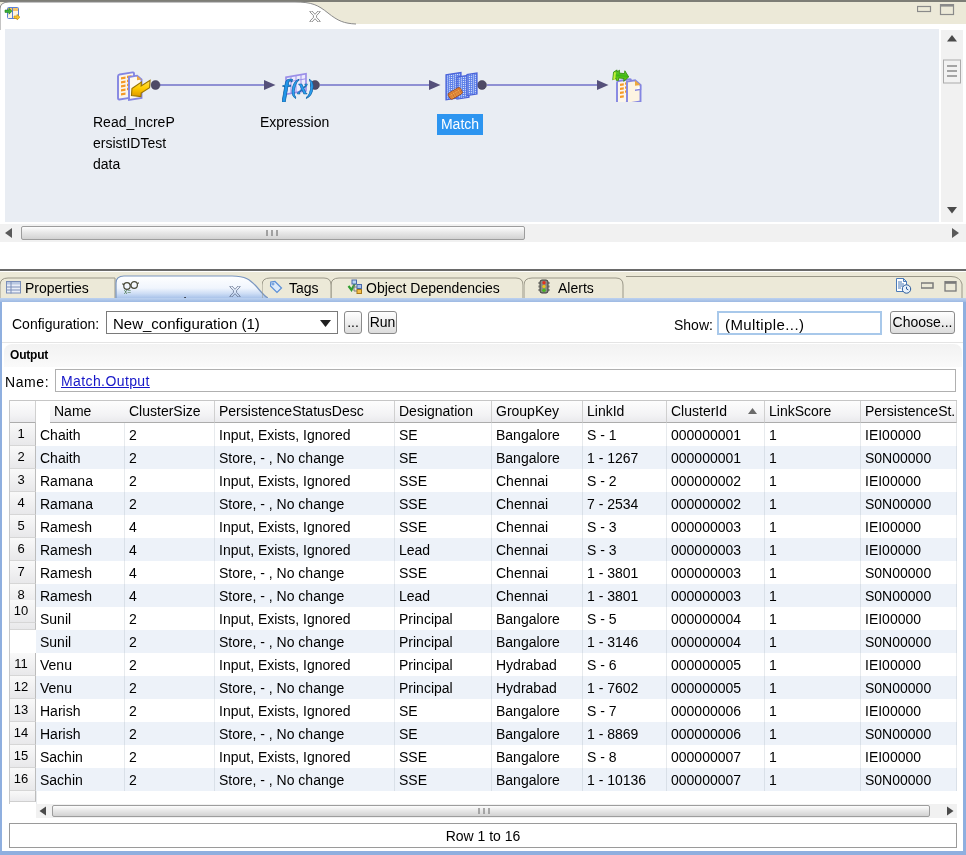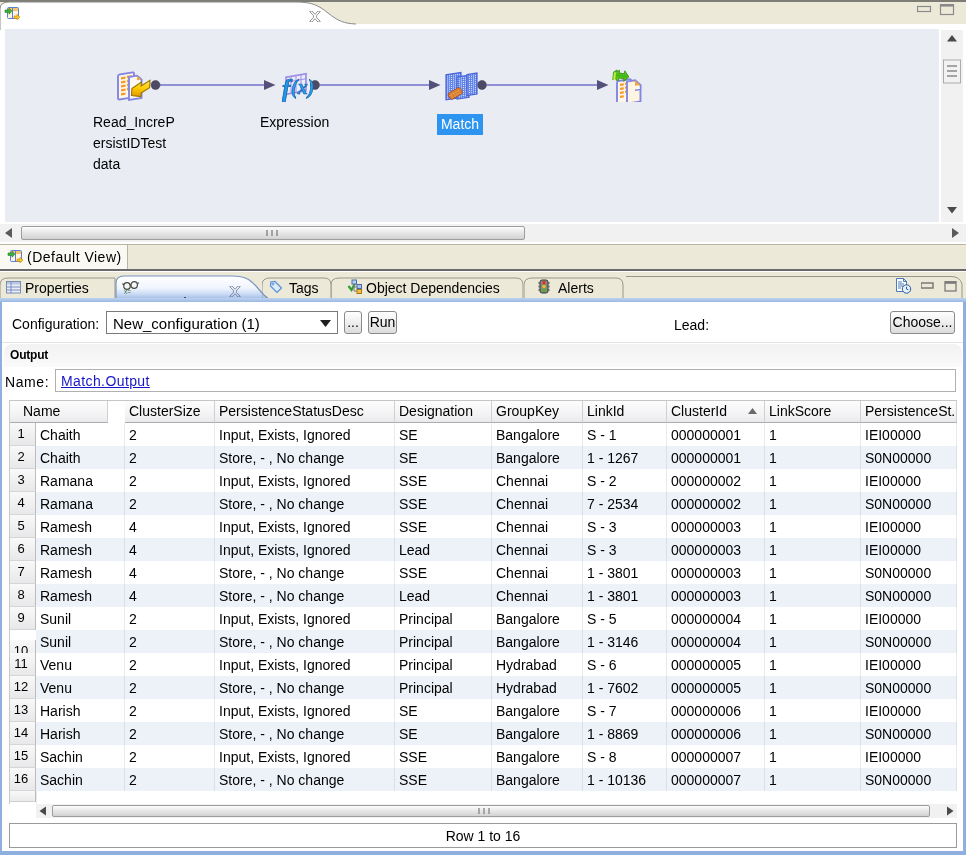--- a/index.html
+++ b/index.html
@@ -188,31 +188,20 @@
 <svg class="abs" style="left:0;top:224px" width="966" height="18">
   <path d="M12 4 L12 14 L5 9 Z" fill="#5a5a5a"></path>
   <path d="M952 4 L952 14 L959 9 Z" fill="#5a5a5a"></path>
   <g stroke="#8a8a8a" stroke-width="1.5">
     <line x1="267" y1="6" x2="267" y2="12"></line>
         <line x1="272" y1="6" x2="272" y2="12"></line>
         <line x1="277" y1="6" x2="277" y2="12"></line>
   </g>
 </svg>
 
-<div id="dvbar">
-  <div id="dvtab"></div>
-  <div class="abs" style="left:7px;top:3px"><svg width="17" height="17" viewBox="0 0 17 17">
-<rect x="3.5" y="2.5" width="11" height="11" rx="1" fill="#fdf3df" stroke="#5a7fd6"></rect>
-<rect x="4" y="3" width="10" height="3" fill="#f5c469"></rect>
-<line x1="8.5" y1="3" x2="8.5" y2="13" stroke="#5a7fd6" stroke-width="1"></line>
-<path d="M1 5 L5 5 L5 3.2 L8 6.2 L5 9.2 L5 7.4 L1 7.4 Z" fill="#3db53d" stroke="#1d7a1d" stroke-width="0.6"></path>
-<path d="M10 11 L13 11 L13 9.4 L16 12.2 L13 15 L13 13.4 L10 13.4 Z" fill="#f7c52c" stroke="#c88a00" stroke-width="0.6"></path>
-</svg></div>
-  <div class="abs" style="left:27px;top:4px;font-size:14px;letter-spacing:0.5px">(Default View)</div>
-</div>
 <div id="sash"></div>
 
 <div id="panel">
   <div id="ptabs">
     <svg class="abs" style="left:0;top:3px" width="116" height="23">
           <path d="M0 23 L0 10 Q0 3 8 3 L115 3 L115 23" fill="none" stroke="#9a9788" stroke-width="1"></path>
         </svg>
     <div class="abs" style="left:6px;top:8px"><svg width="15" height="13" viewBox="0 0 15 13">
 <rect x="0.5" y="0.5" width="14" height="11.5" fill="#e9eef8" stroke="#7a8eb8"></rect>
 <rect x="1" y="1" width="13" height="2.5" fill="#b9c8e2"></rect>
@@ -308,35 +297,38 @@
 
   <div class="uilbl" style="left:12px;top:44px">Configuration:</div>
   <div id="combo">
         <span style="position:absolute;left:6px;top:3px">New_configuration (1)</span>
     <svg style="position:absolute;right:6px;top:8px" width="11" height="7">
           <path d="M0 0 L11 0 L5.5 7 Z" fill="#202020"></path>
         </svg>
   </div>
   <div class="btn" style="left:344px;top:39px;width:18px;height:23px;line-height:21px">...</div>
   <div class="btn" style="left:368px;top:39px;width:29px;height:23px;line-height:21px">Run</div>
-  <div class="uilbl" style="left:674px;top:45px">Lead:</div>
+  <div class="uilbl" style="left:674px;top:45px">Show:</div>
+  <div id="showfield">
+        <span style="position:absolute;left:6px;top:3px">(Multiple...)</span>
+      </div>
   <div class="btn" style="left:890px;top:39px;width:65px;height:23px;line-height:21px">Choose...</div>
 
   <div style="position:absolute;left:2px;top:70px;width:961px;height:1px;background:#e4e4e4"></div>
   <div id="outband"></div>
   <div class="uilbl" style="left:10px;top:76px;font-weight:bold;font-size:12px;letter-spacing:-0.2px">Output</div>
   <div class="uilbl" style="left:5px;top:102px;letter-spacing:0.6px">Name:</div>
   <div id="namefield"></div>
   <div class="uilbl" style="left:61px;top:101px;color:#1616c8;text-decoration:underline;letter-spacing:0.4px">Match.Output</div>
 </div>
 
 <div class="abs" style="left:10px;top:400px;width:947px;height:1px;background:#c6c6c6"></div>
 <div class="abs" style="left:9px;top:400px;width:1px;height:404px;background:#c9c9c9"></div>
 <div class="hc corner" style="left:10px;width:26px"></div>
-    <div class="hc" style="left:19px;width:89px">Name</div>
+    <div class="hc" style="left:50px;width:89px">Name</div>
     <div class="hc" style="left:125px;width:90px">ClusterSize</div>
     <div class="hc" style="left:215px;width:180px">PersistenceStatusDesc</div>
     <div class="hc" style="left:395px;width:97px">Designation</div>
     <div class="hc" style="left:492px;width:91px">GroupKey</div>
     <div class="hc" style="left:583px;width:84px">LinkId</div>
     <div class="hc" style="left:667px;width:98px">ClusterId<svg style="position:absolute;right:7px;top:7px" width="9" height="6">
         <path d="M4.5 0 L9 6 L0 6 Z" fill="#6a6a6a"></path>
       </svg></div>
     <div class="hc" style="left:765px;width:96px">LinkScore</div>
     <div class="hc" style="left:861px;width:96px">PersistenceSt..</div>
@@ -441,21 +433,21 @@
       <div class="dc" style="left:0px;width:89px">Sunil</div>
       <div class="dc" style="left:89px;width:90px">2</div>
       <div class="dc" style="left:179px;width:180px">Input, Exists, Ignored</div>
       <div class="dc" style="left:359px;width:97px">Principal</div>
       <div class="dc" style="left:456px;width:91px">Bangalore</div>
       <div class="dc" style="left:547px;width:84px">S - 5</div>
       <div class="dc" style="left:631px;width:98px">000000004</div>
       <div class="dc" style="left:729px;width:96px">1</div>
       <div class="dc" style="left:825px;width:96px">IEI00000</div>
     </div>
-    <div class="rn" style="top:640px">10</div>
+    <div class="rn" style="top:600px">10</div>
     <div class="dr" style="top:630px;background:#edf2f9">
       <div class="dc" style="left:0px;width:89px">Sunil</div>
       <div class="dc" style="left:89px;width:90px">2</div>
       <div class="dc" style="left:179px;width:180px">Store, - , No change</div>
       <div class="dc" style="left:359px;width:97px">Principal</div>
       <div class="dc" style="left:456px;width:91px">Bangalore</div>
       <div class="dc" style="left:547px;width:84px">1 - 3146</div>
       <div class="dc" style="left:631px;width:98px">000000004</div>
       <div class="dc" style="left:729px;width:96px">1</div>
       <div class="dc" style="left:825px;width:96px">S0N00000</div>

